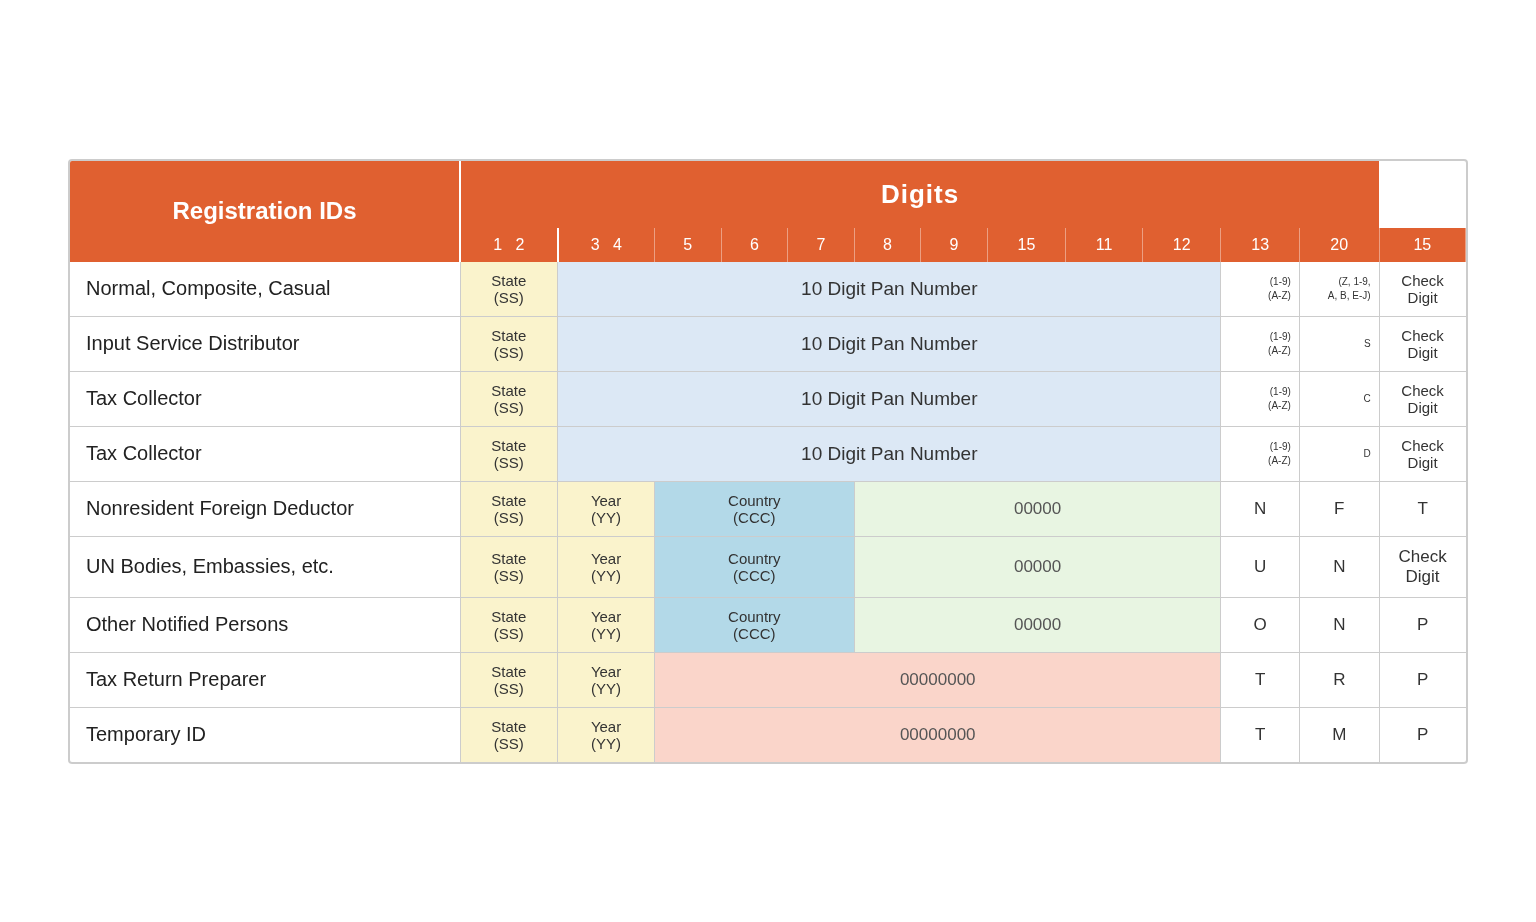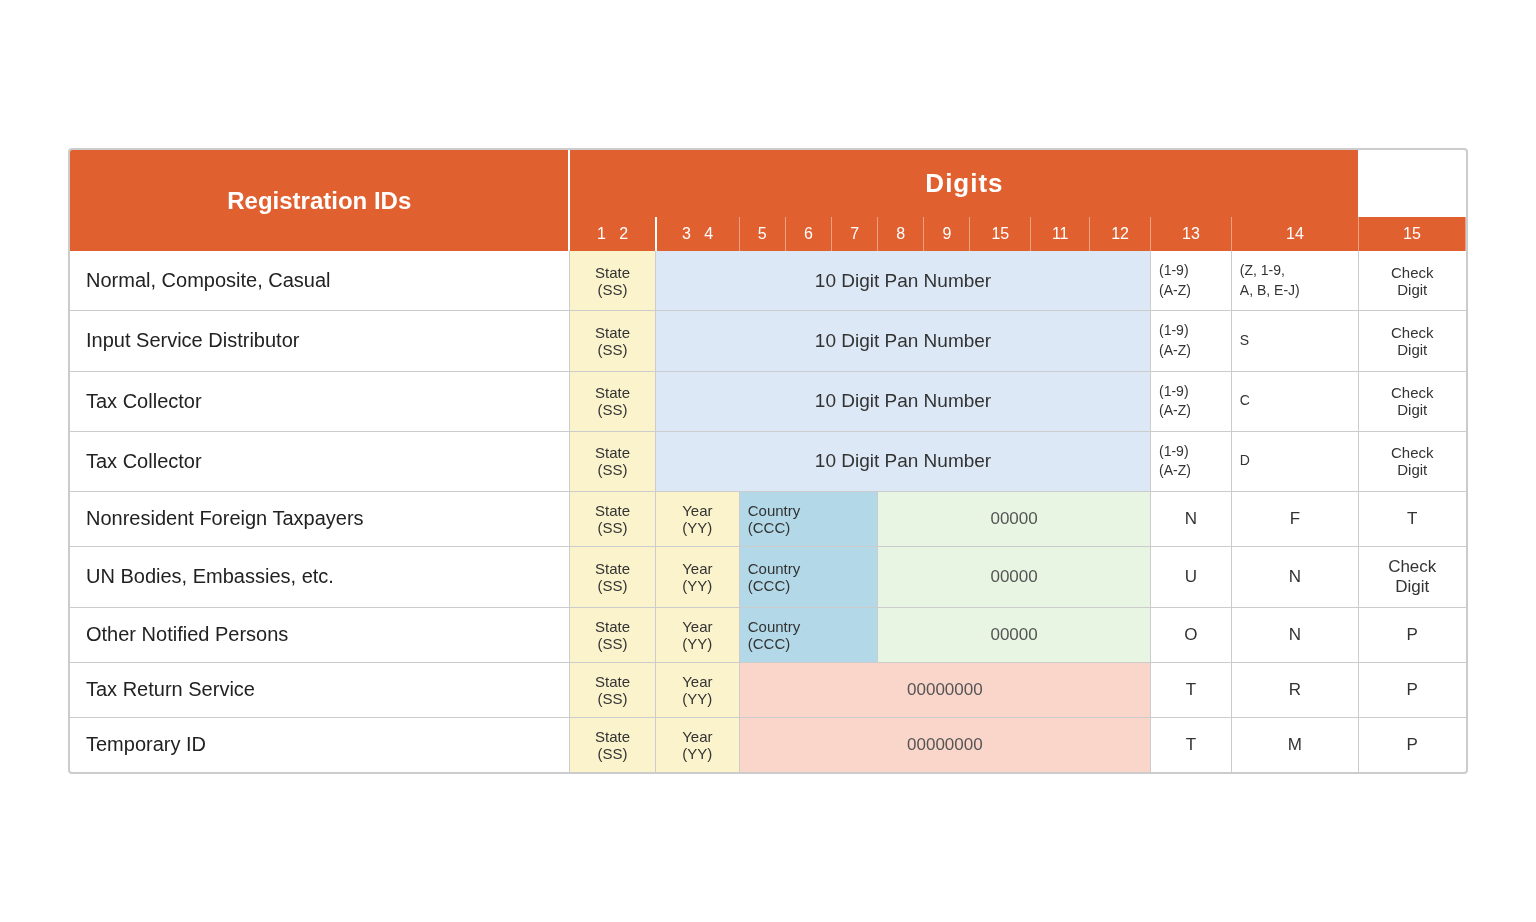--- a/index.html
+++ b/index.html
@@ -46,21 +46,21 @@
       letter-spacing: 1px;
     }
 
     
     .header-nums {
       background-color: #e06030;
     }
     .header-nums td {
       color: #fff;
       text-align: center;
-      padding: 8px 9px;
+      padding: 8px 20px;
       font-size: 16px;
       font-weight: 500;
       border-right: 1px solid rgba(255,255,255,0.4);
     }
     .header-nums td:first-child {
       border-right: 2px solid #fff;
     }
     .header-nums .num-wide {
       font-size: 16px;
     }
@@ -106,20 +106,21 @@
     }
     .cell-pan {
       background-color: #dce8f5;
       text-align: center;
       font-size: 17px;
       color: #333;
       font-weight: 500;
     }
     .cell-country {
       background-color: #b3d9e8;
+      text-align: center;
       font-size: 15px;
       color: #333;
       font-weight: 500;
       margin-left: 24px;
     }
     .cell-zeros-green {
       background-color: #e8f5e2;
       text-align: center;
       font-size: 17px;
       color: #555;
@@ -137,22 +138,22 @@
       text-align: center;
       font-size: 17px;
       color: #333;
     }
     .cell-check {
       text-align: center;
       font-size: 15px;
       color: #333;
     }
     .cell-range {
-      text-align: left;
-      font-size: 14px;
+      text-align: right;
+      font-size: 10px;
       color: #333;
       line-height: 1.4;
     }
   </style>
 </head>
 <body>
 
 <div class="table-wrapper">
   <table>
     <thead>
@@ -165,21 +166,21 @@
         <td colspan="2">3&nbsp;&nbsp;&nbsp;4</td>
         <td>5</td>
         <td>6</td>
         <td>7</td>
         <td>8</td>
         <td>9</td>
         <td>15</td>
         <td>11</td>
         <td>12</td>
         <td class="num-wide">13</td>
-        <td class="num-wide">14</td>
+        <td class="num-wide">20</td>
         <td class="num-wide">15</td>
       </tr>
     </thead>
     <tbody id="table-body">
     <tr>
           <td class="row-label">Normal, Composite, Casual</td>
           <td class="cell-state" colspan="2" style="white-space: pre-line;">State
 (SS)</td>
           <td class="cell-pan" colspan="10" style="font-size: 19px;">10 Digit Pan Number</td>
           <td class="cell-range" style="white-space: pre-line;">(1-9)
@@ -216,21 +217,21 @@
           <td class="cell-state" colspan="2" style="white-space: pre-line;">State
 (SS)</td>
           <td class="cell-pan" colspan="10" style="font-size: 19px;">10 Digit Pan Number</td>
           <td class="cell-range" style="white-space: pre-line;">(1-9)
 (A-Z)</td>
           <td class="cell-range" style="white-space: pre-line;">D</td>
           <td class="cell-check" style="white-space: pre-line;">Check
 Digit</td>
         </tr>
         <tr>
-          <td class="row-label">Nonresident Foreign Taxpayers</td>
+          <td class="row-label">Nonresident Foreign Deductor</td>
           <td class="cell-state" colspan="2" style="white-space: pre-line;">State
 (SS)</td>
           <td class="cell-year" colspan="2" style="white-space: pre-line;">Year
 (YY)</td>
           <td class="cell-country" colspan="3" style="white-space: pre-line;">Country
 (CCC)</td>
           <td class="cell-zeros-green" colspan="5">00000</td>
           <td class="cell-letter">N</td>
           <td class="cell-letter">F</td>
           <td class="cell-letter" style="white-space: pre-line;">T</td>
@@ -256,21 +257,21 @@
           <td class="cell-year" colspan="2" style="white-space: pre-line;">Year
 (YY)</td>
           <td class="cell-country" colspan="3" style="white-space: pre-line;">Country
 (CCC)</td>
           <td class="cell-zeros-green" colspan="5">00000</td>
           <td class="cell-letter">O</td>
           <td class="cell-letter">N</td>
           <td class="cell-letter" style="white-space: pre-line;">P</td>
         </tr>
         <tr>
-          <td class="row-label">Tax Return Service</td>
+          <td class="row-label">Tax Return Preparer</td>
           <td class="cell-state" colspan="2" style="white-space: pre-line;">State
 (SS)</td>
           <td class="cell-year" colspan="2" style="white-space: pre-line;">Year
 (YY)</td>
           <td class="cell-zeros-pink" colspan="8">00000000</td>
           <td class="cell-letter">T</td>
           <td class="cell-letter">R</td>
           <td class="cell-letter">P</td>
         </tr>
         <tr>

